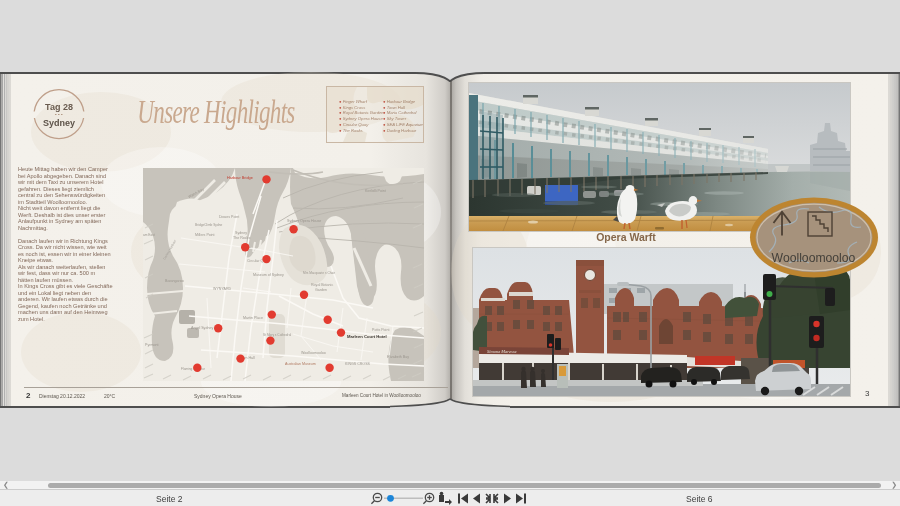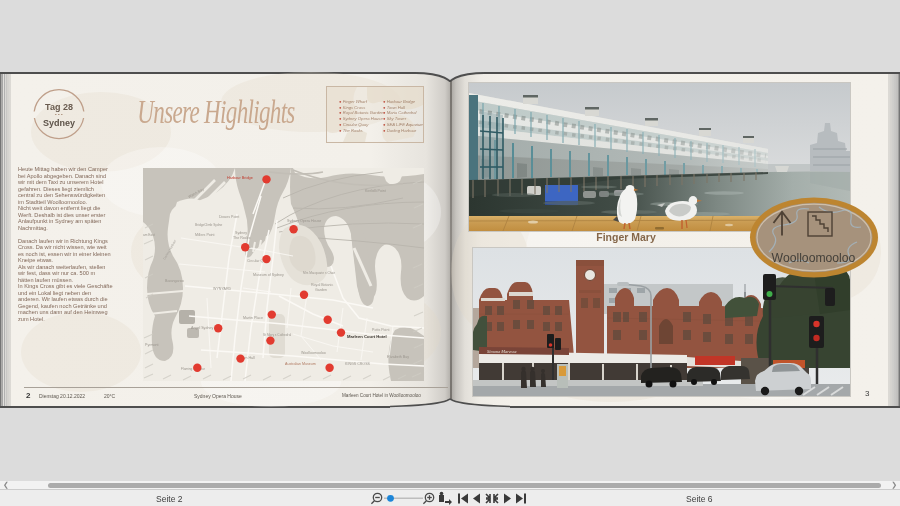--- a/index.html
+++ b/index.html
@@ -494,21 +494,21 @@
   <g>
     <path d="M196 128 Q198 121 206 119 Q214 117 221 119 Q228 121 228 127 Q228 133 221 136 Q212 139 204 137 Q197 135 196 128 Z" fill="#f1f1ef"></path>
     <path d="M193 124 l-5 -2 l8 -2 z" fill="#c6c8c5"></path>
     <path d="M200 128 Q202 122 210 121 Q218 120 222 124 Q222 130 214 133 Q205 135 200 128 Z" fill="#c9cbc8"></path>
     <circle cx="224" cy="117.5" r="4.4" fill="#f1f1ef"></circle>
     <path d="M228 116.5 l5 1.3 l-5 1.3 z" fill="#c07637"></path>
     <line x1="213" y1="137" x2="213" y2="146" stroke="#c2622f" stroke-width="1.5"></line>
     <line x1="217" y1="137" x2="218" y2="145" stroke="#c2622f" stroke-width="1.3"></line>
   </g>
 </svg>
-<div id="caption1">Finger Mary</div>
+<div id="caption1">Opera Warft</div>
 <svg id="photo2" viewBox="0 0 377 148">
   <defs>
     <linearGradient id="sky2" x1="0" y1="0" x2="0" y2="1">
       <stop offset="0" stop-color="#dde1e4"></stop>
         <stop offset="1" stop-color="#e9ebec"></stop>
     </linearGradient>
   </defs>
   <rect width="377" height="148" fill="url(#sky2)"></rect>
 
   <rect x="130" y="36" width="130" height="30" fill="#c3c7c8"></rect>

